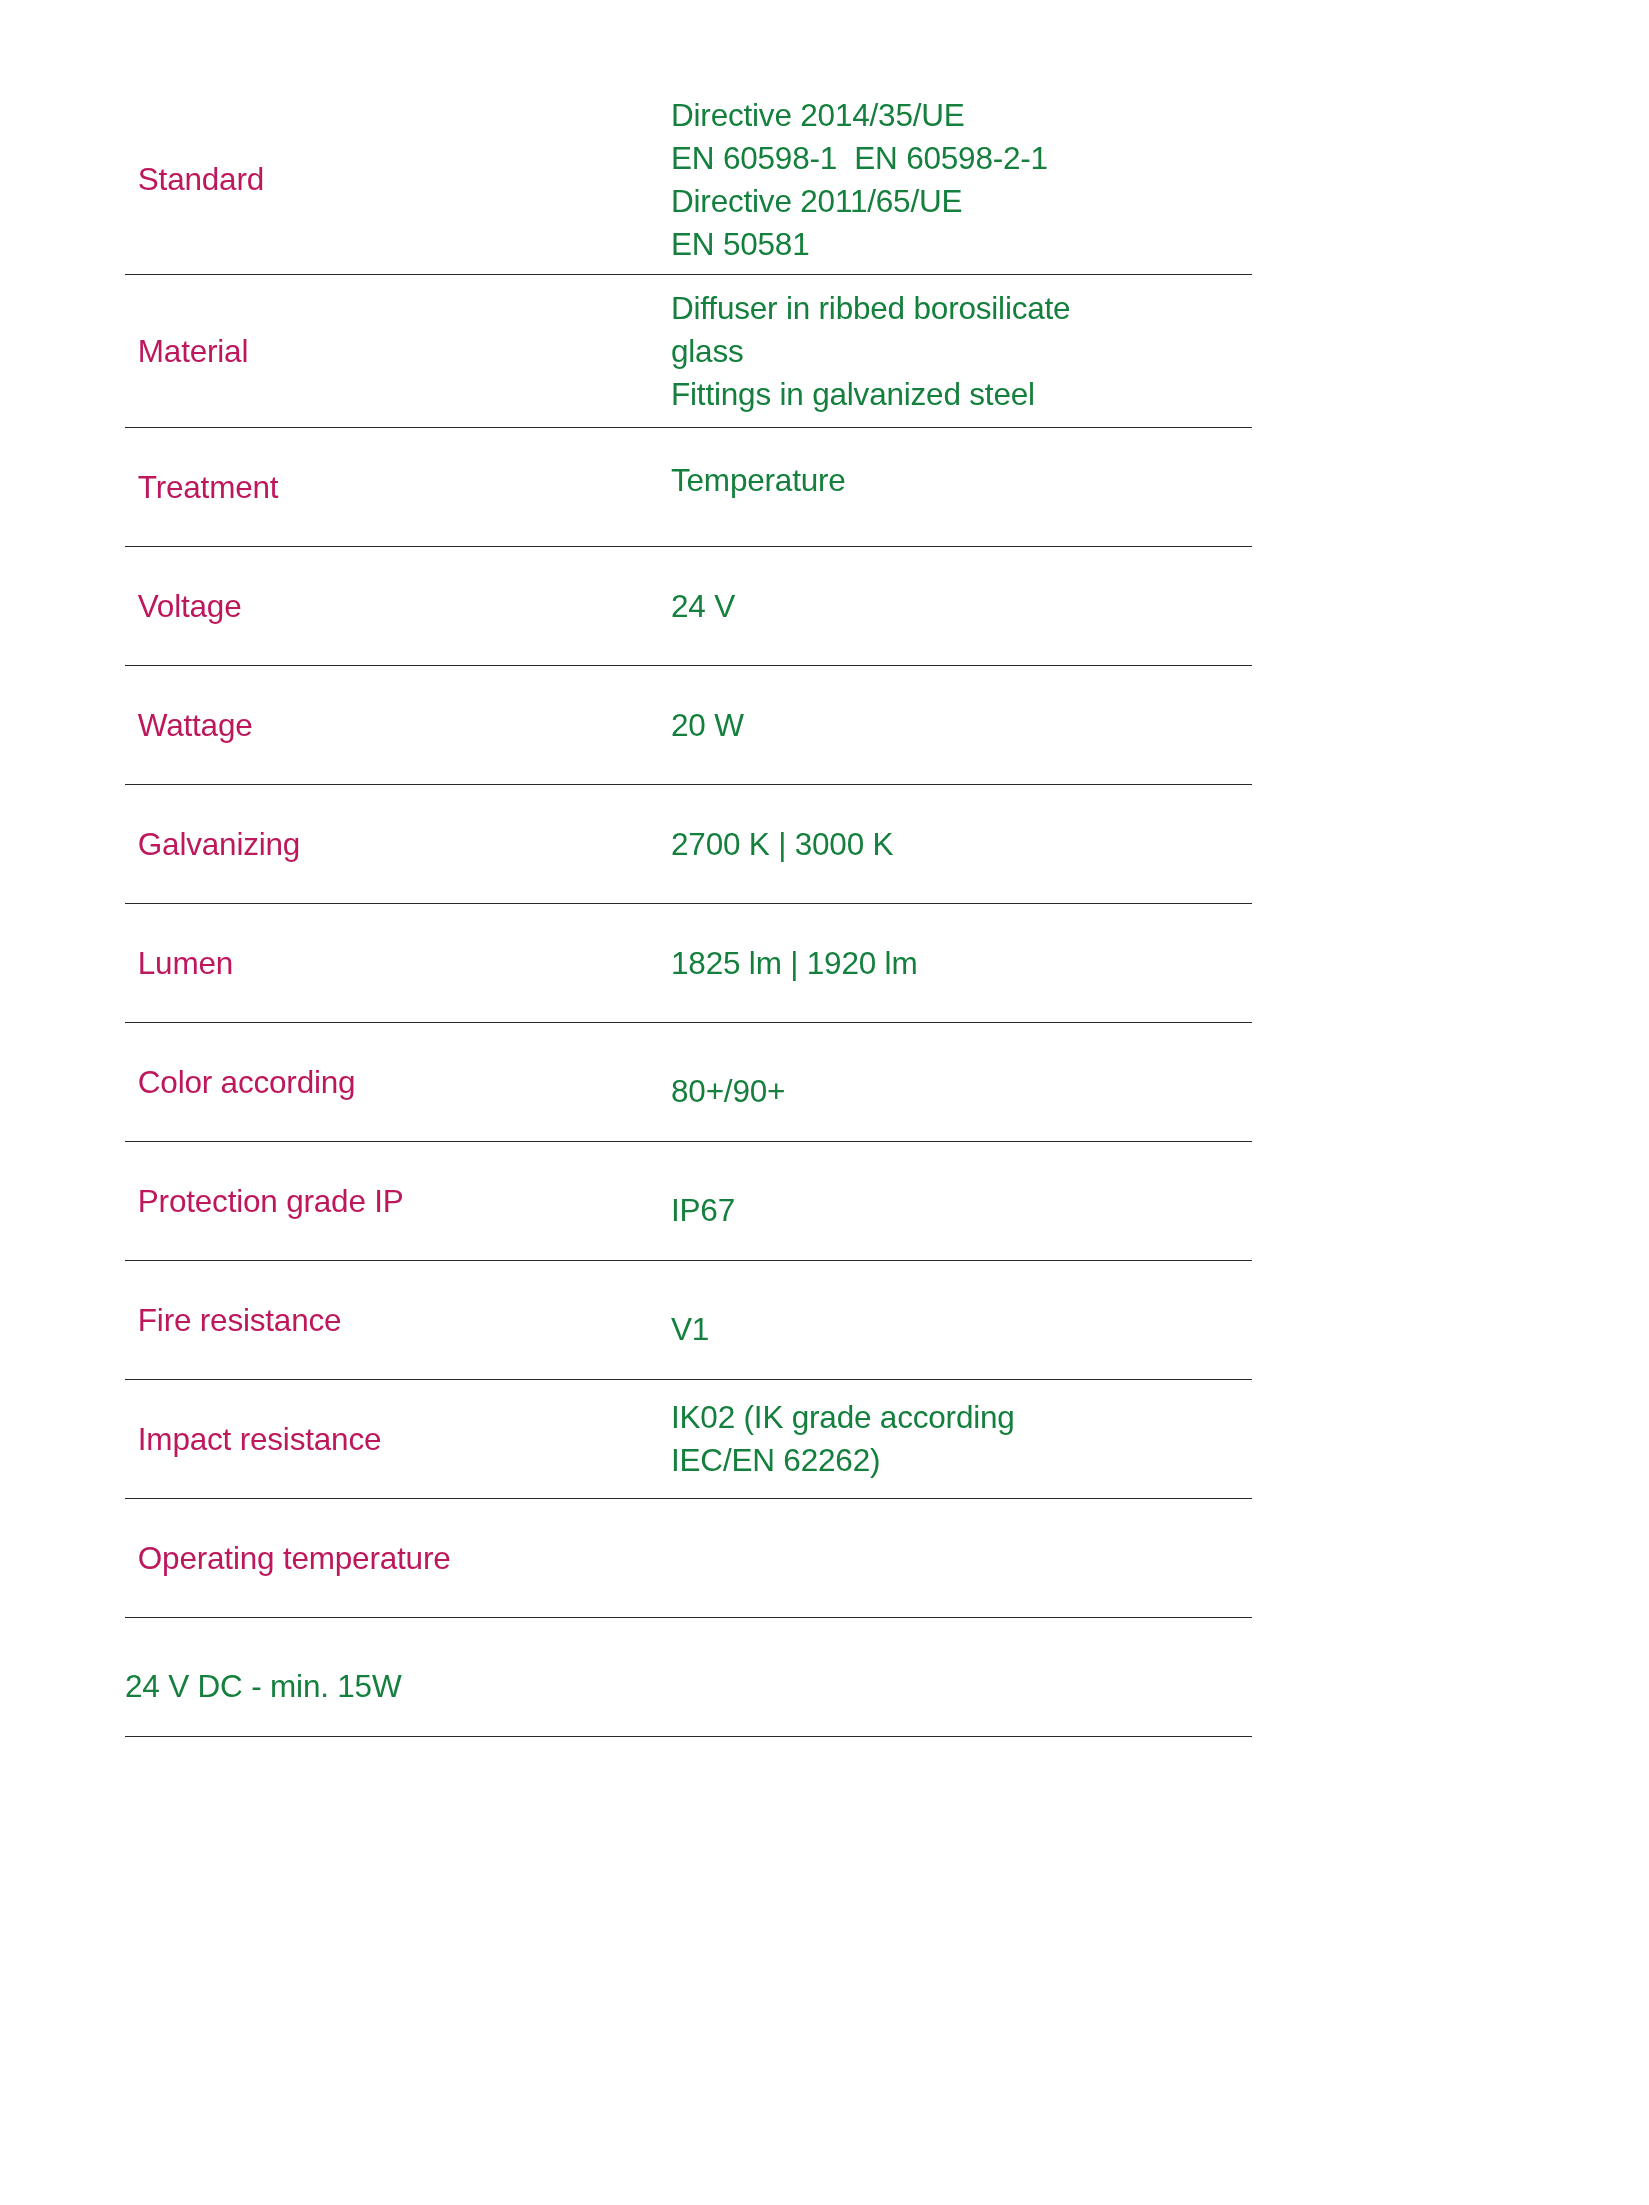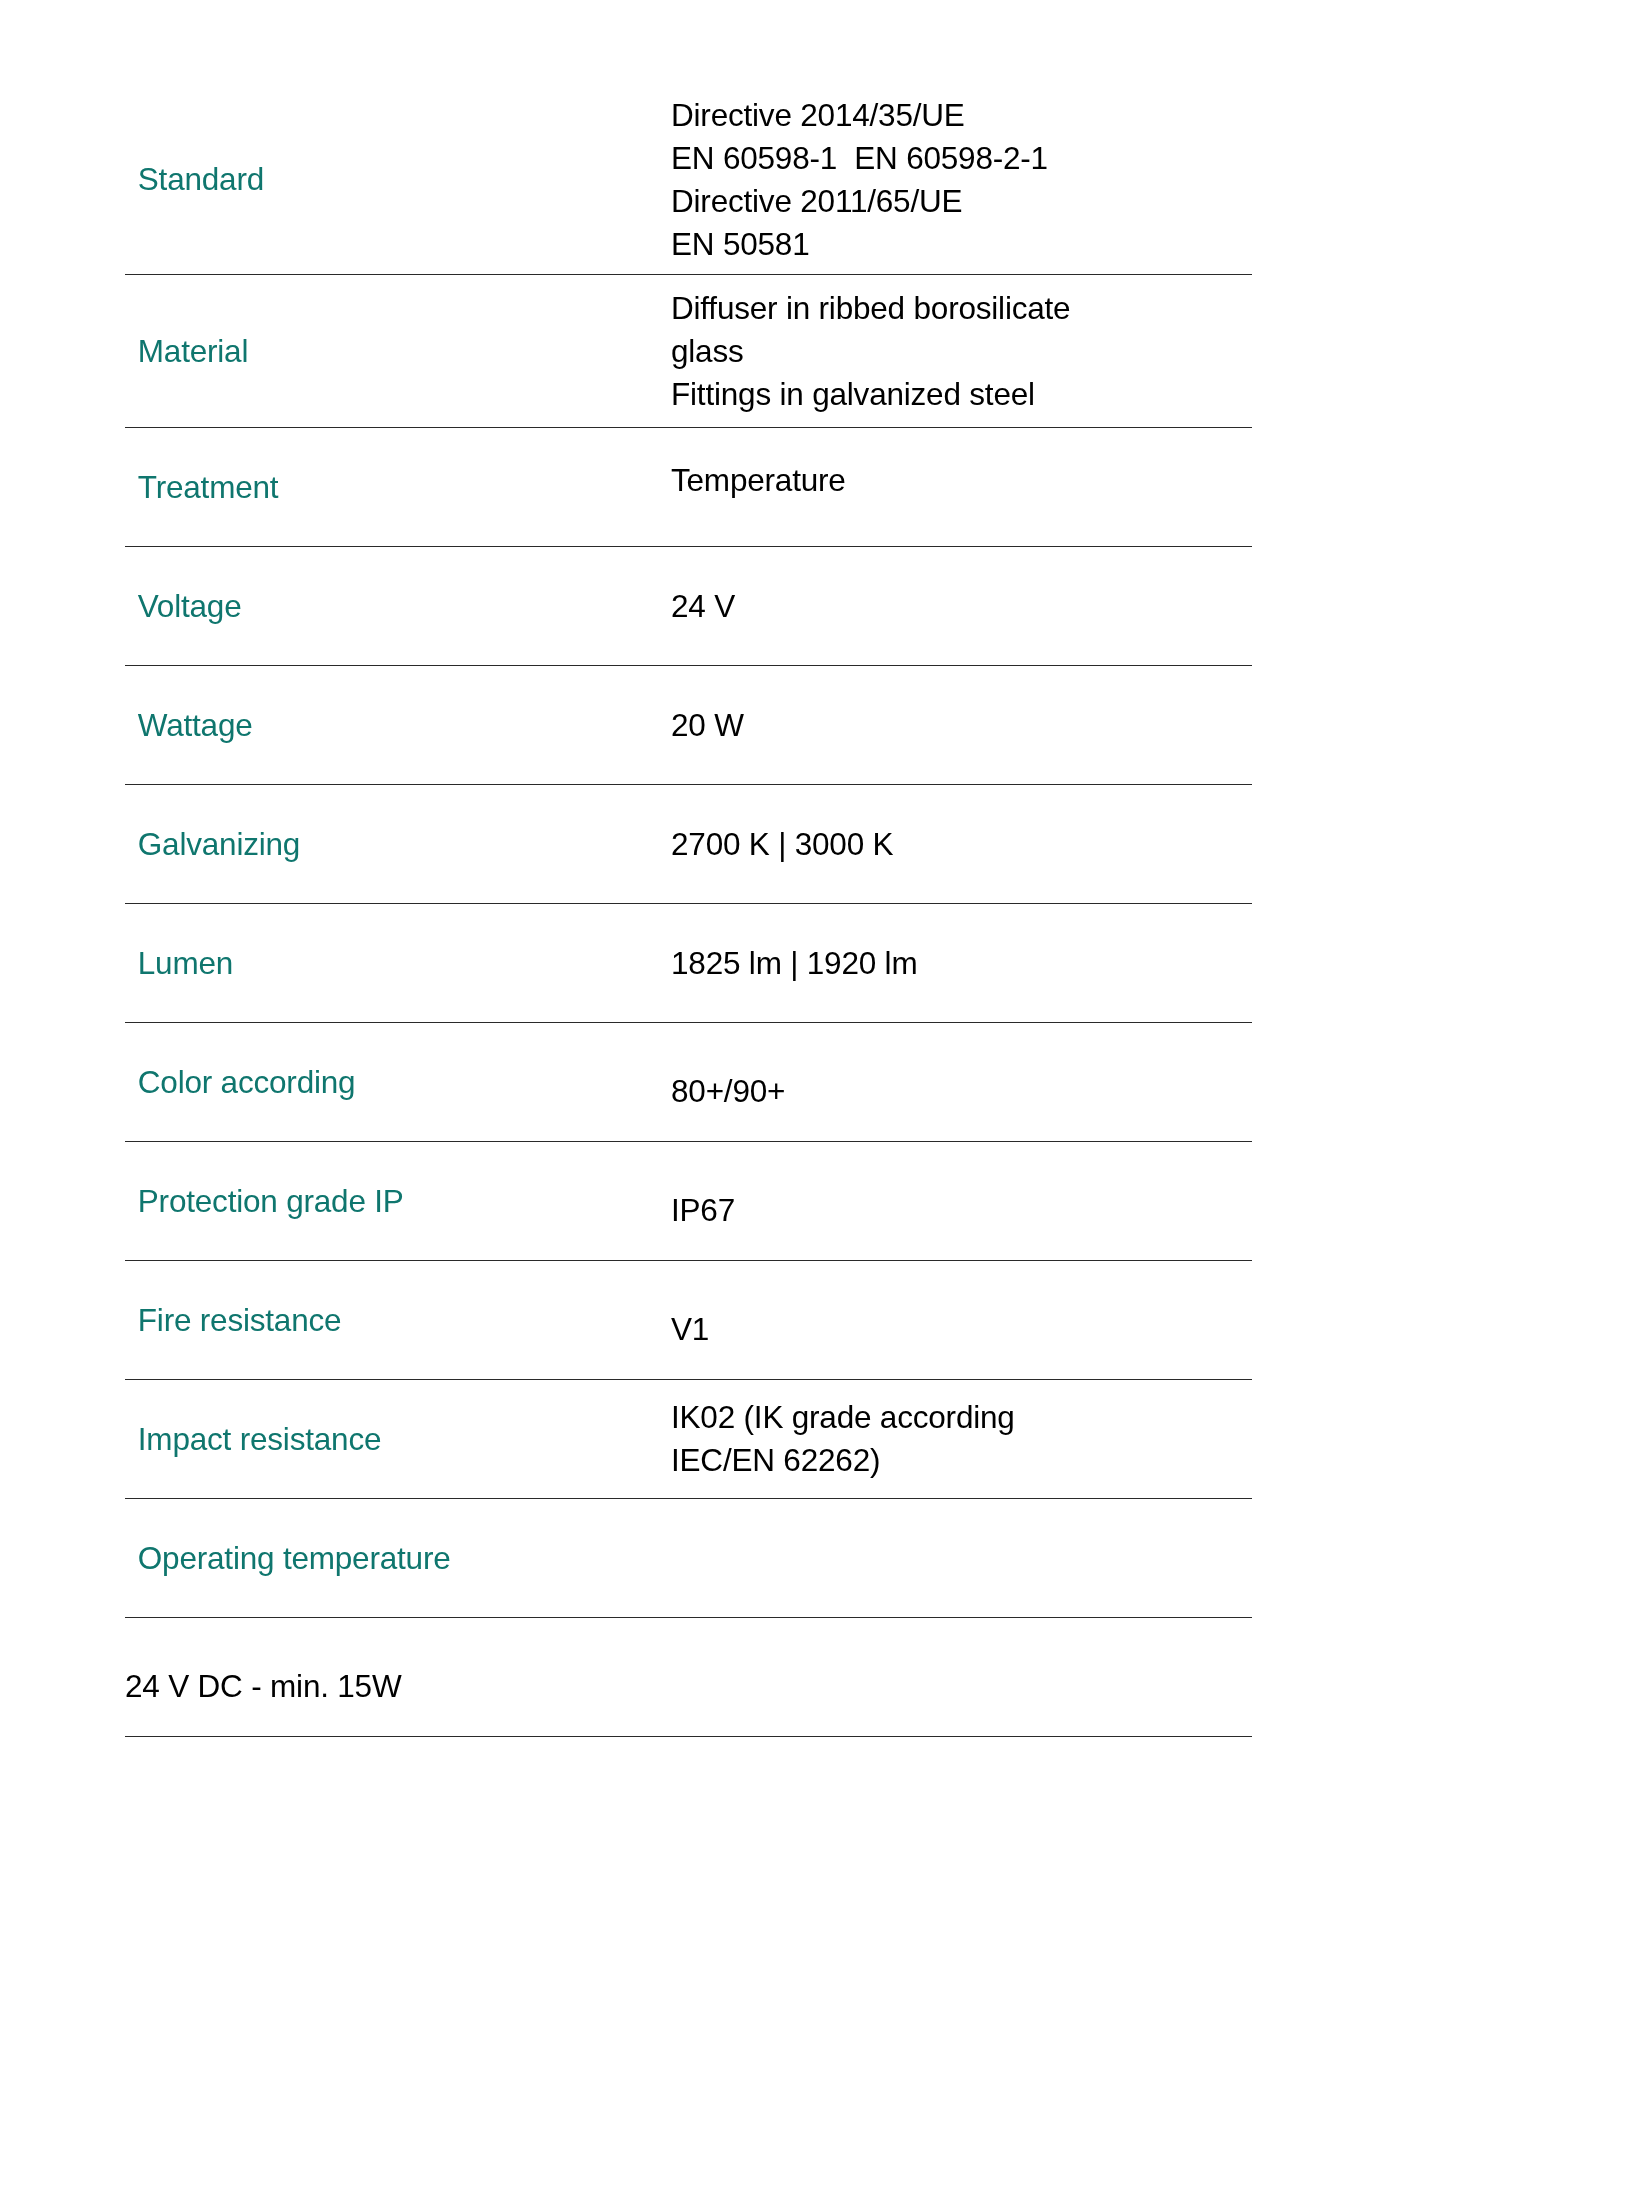--- a/index.html
+++ b/index.html
@@ -29,29 +29,29 @@
   }
   .row-standard { height: 190px; }
   .row-material { height: 153px; }
   .cell-label {
     width: 546px;
     box-sizing: border-box;
     padding-left: 12.8px;
     font-size: 31.5px;
     line-height: 43px;
     letter-spacing: -0.2px;
-    color: #0f766e;
+    color: #be185d;
   }
   .cell-value {
     flex: 1;
     font-size: 31.5px;
     line-height: 43px;
     letter-spacing: -0.2px;
     white-space: pre-wrap;
-    color: #000000;
+    color: #15803d;
   }
   
   .row-treatment .cell-value { transform: translateY(-6.8px); }
   .row-color-rendering .cell-value,
   .row-protection .cell-value,
   .row-fire .cell-value,
   .row-driver .cell-value { transform: translateY(9.4px); }
 </style>
 </head>
 <body>

